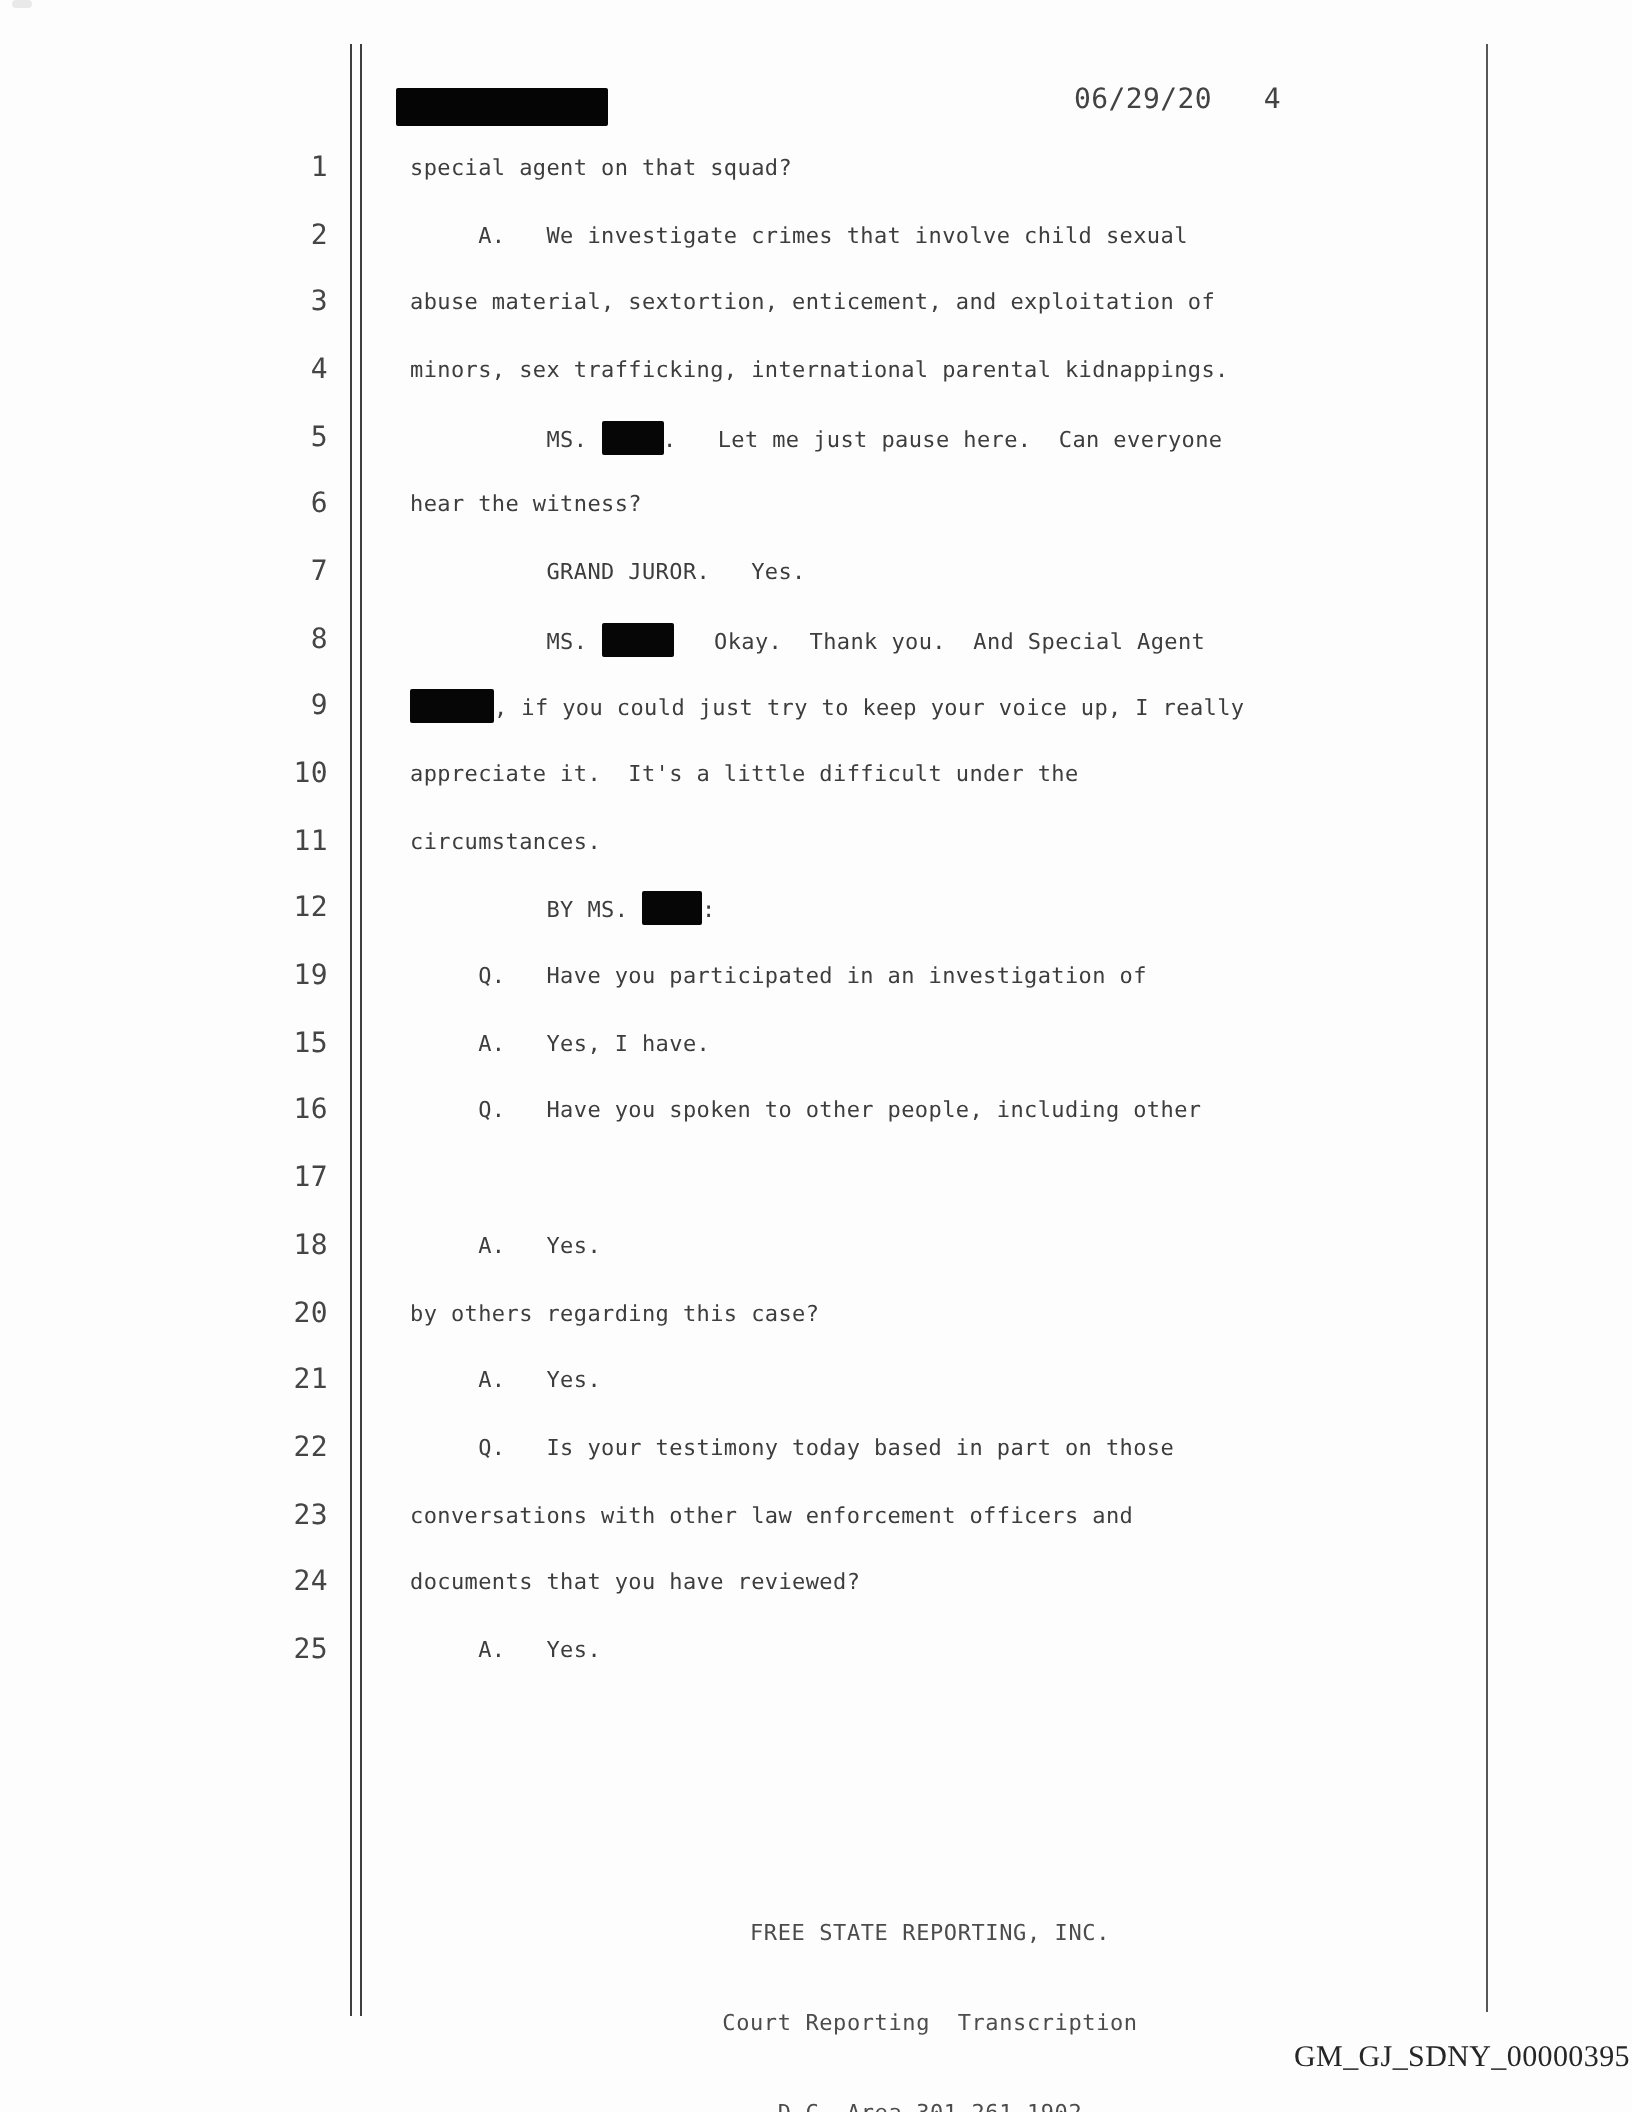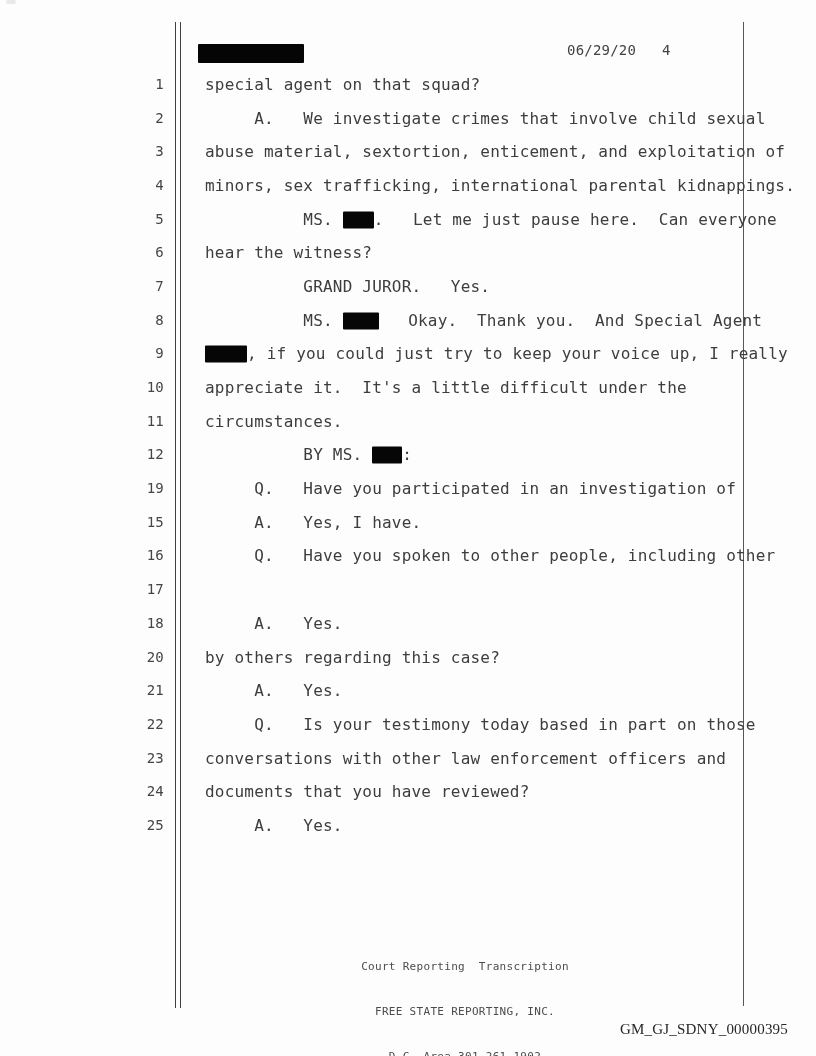--- a/index.html
+++ b/index.html
@@ -46,21 +46,21 @@
     position: absolute;
     left: 198px;
     top: 44px;
     width: 106px;
     height: 19px;
     background: #050505;
     border-radius: 1px;
   }
   .header-date {
     position: absolute;
-    left: 567px;
+    left: 537px;
     top: 42px;
     font-size: 14px;
     letter-spacing: 0.2px;
     white-space: pre;
     color: #434343;
   }
   
   .transcript {
     position: absolute;
     left: 0;
@@ -80,21 +80,21 @@
     text-align: right;
     font-size: 14px;
     color: #454545;
     letter-spacing: 0.2px;
   }
   .t-txt {
     position: absolute;
     left: 205px;
     top: 50%;
     transform: translateY(-50%);
-    font-size: 16px;
+    font-size: 11px;
     letter-spacing: 0.2px;
     white-space: pre;
     color: #3d3d3d;
   }
   .redact {
     display: inline-block;
     height: 17px;
     background: #060606;
     vertical-align: -4px;
     border-radius: 1px;
@@ -108,21 +108,21 @@
     text-align: center;
     font-size: 11px;
     line-height: 15px;
     letter-spacing: 0.3px;
     color: #4c4c4c;
     white-space: pre;
   }
   
   .bates {
     position: absolute;
-    left: 620px;
+    left: 647px;
     top: 1021px;
     font-family: "Liberation Serif", "DejaVu Serif", serif;
     font-size: 15px;
     color: #262626;
     letter-spacing: 0.2px;
   }
   
   .scan-smudge {
     position: absolute;
     left: 6px;
@@ -235,21 +235,21 @@
         <span class="t-num">24</span>
         <span class="t-txt">documents that you have reviewed?</span>
       </div>
       <div class="t-row">
         <span class="t-num">25</span>
         <span class="t-txt">     A.   Yes.</span>
       </div>
     </div>
 
   <div class="footer-block">
+    <div>FREE STATE REPORTING, INC.</div>
     <div>Court Reporting  Transcription</div>
-    <div>FREE STATE REPORTING, INC.</div>
     <div>D.C. Area 301-261-1902</div>
     
   </div>
 
   <div class="bates">GM_GJ_SDNY_00000395</div>
 
 </div>
 
 </body></html>

